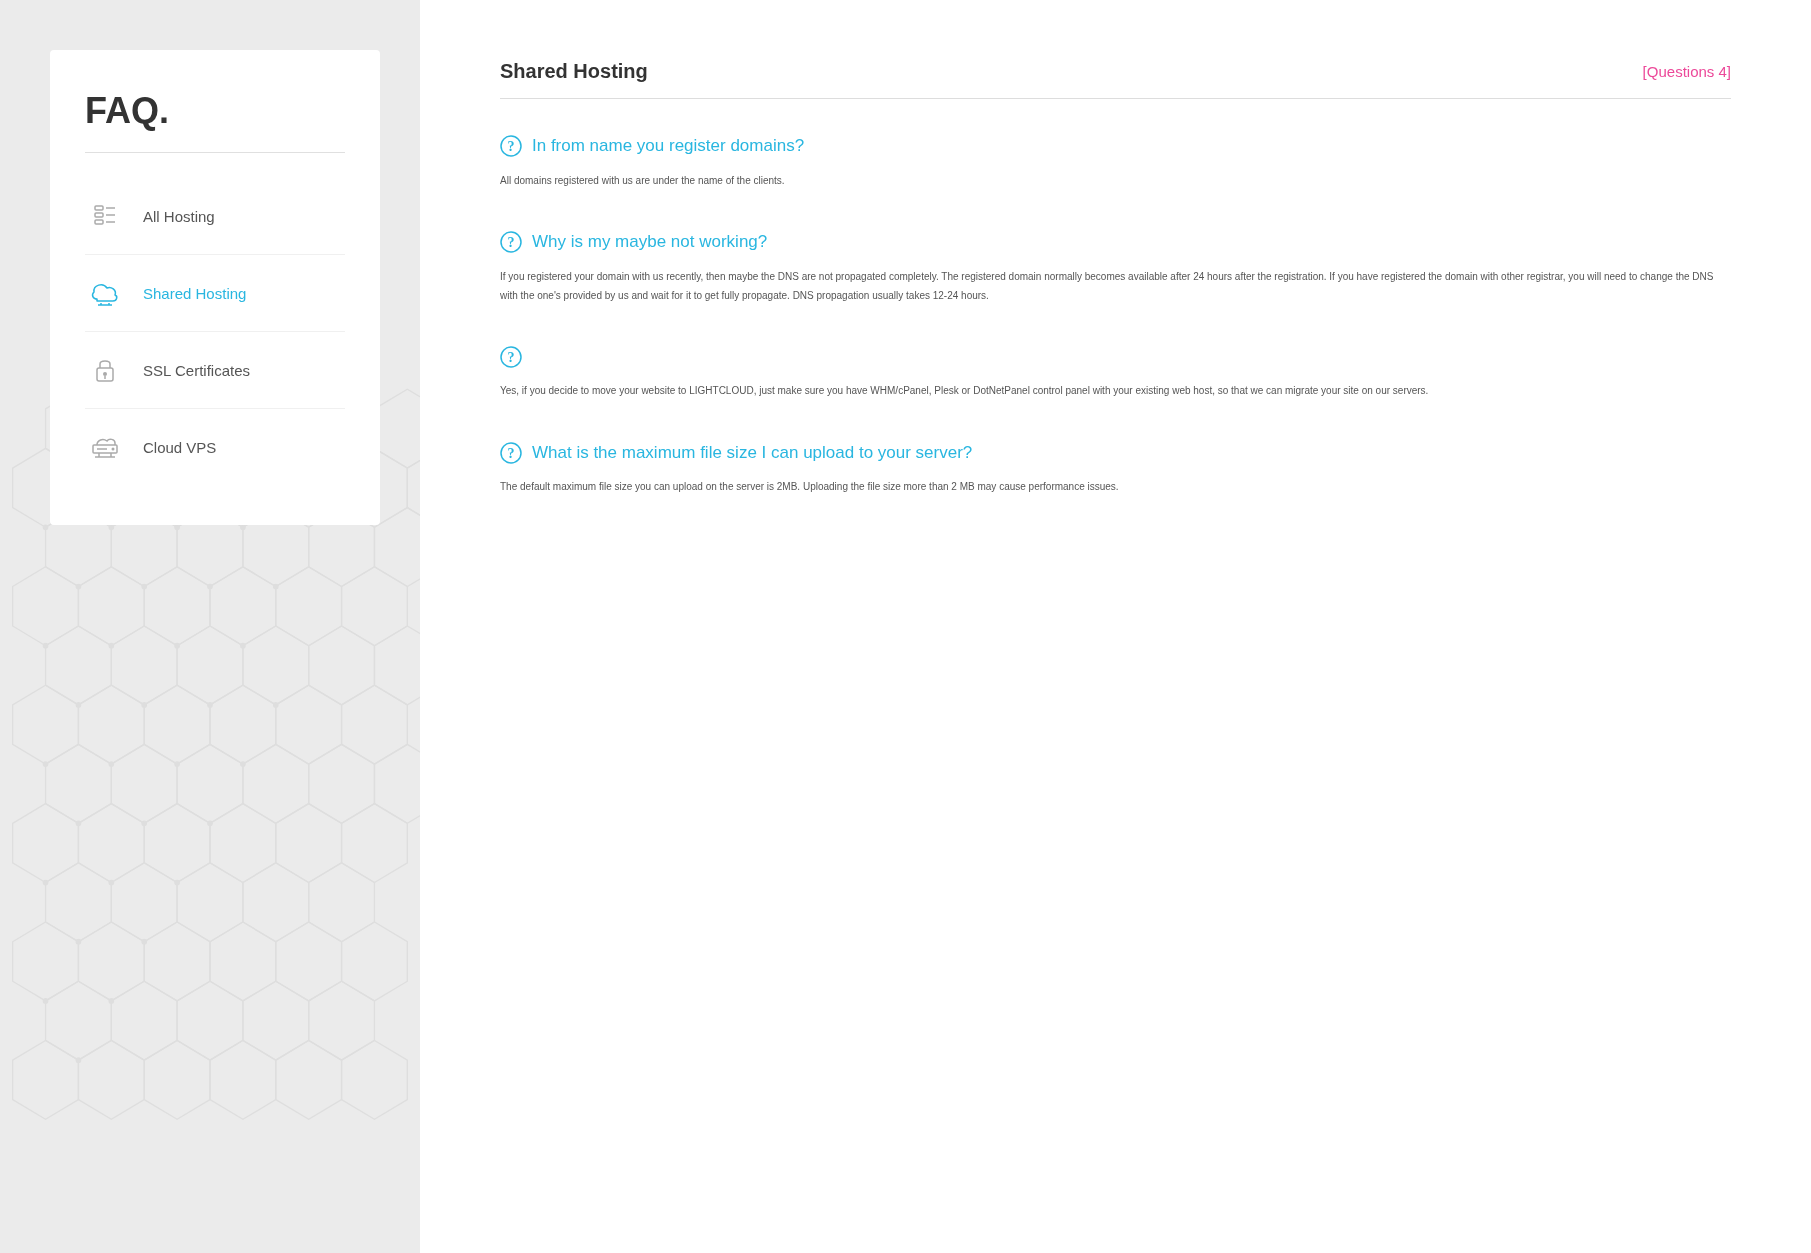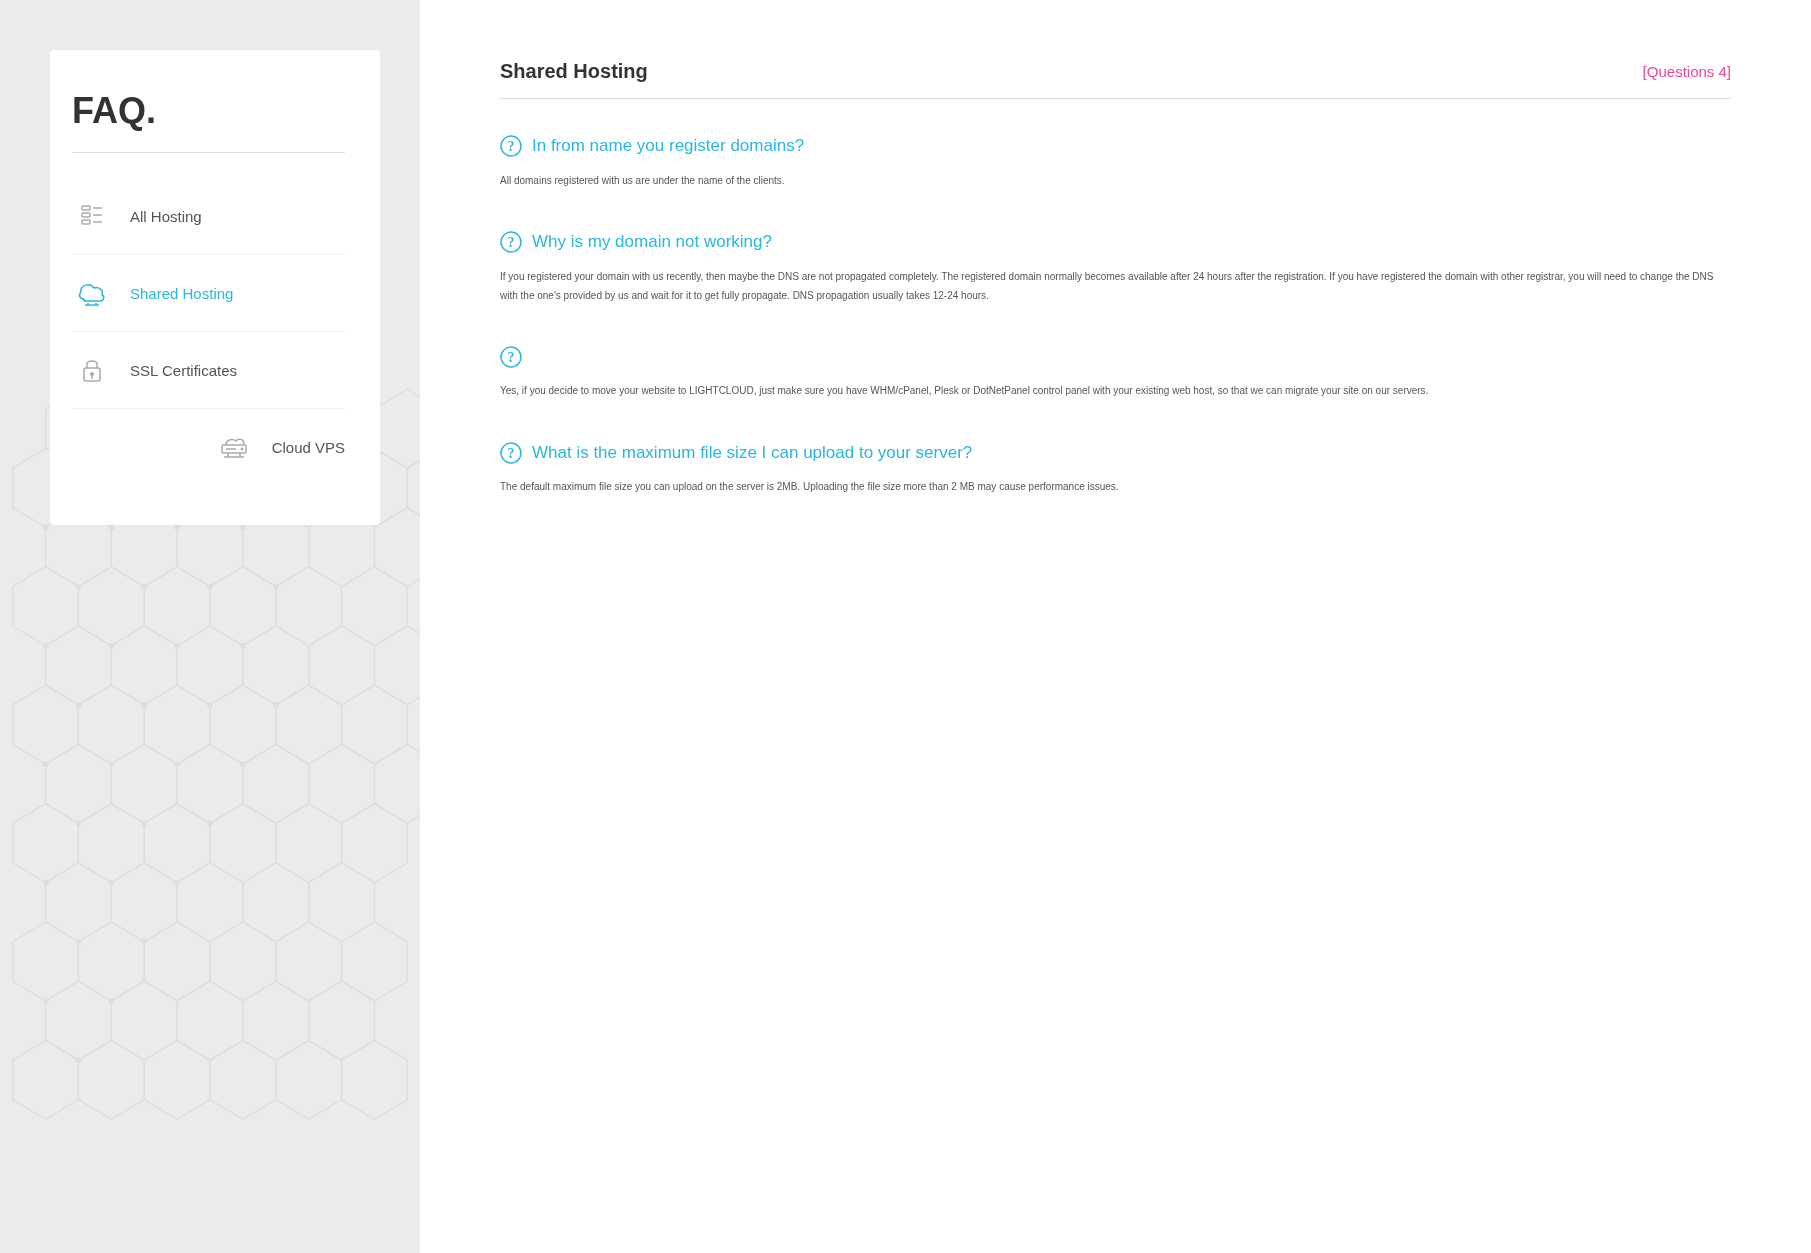--- a/index.html
+++ b/index.html
@@ -7,21 +7,21 @@
       font-family: 'Segoe UI', Arial, sans-serif;
       background-color: #f0f0f0;
       display: flex;
       min-height: 100vh;
       color: #444;
     }
 
     .sidebar-content {
       background: white;
       border-radius: 4px;
-      padding: 40px 35px 40px 22px;
+      padding: 40px 35px 40px 35px;
       position: relative;
       z-index: 2;
     }
 
     .sidebar-title {
       font-size: 36px;
       font-weight: 700;
       color: #333;
       margin-bottom: 25px;
       padding-bottom: 20px;
@@ -34,21 +34,20 @@
       padding: 18px 0;
       cursor: pointer;
       text-decoration: none;
       color: #555;
       font-size: 16px;
       border-bottom: 1px solid #f0f0f0;
     }
 
     .nav-item:last-child {
       border-bottom: none;
-      justify-content: flex-end;
     }
 
     .nav-item.active {
       color: #29b6e0;
     }
 
     .nav-icon {
       width: 40px;
       height: 40px;
       margin-right: 18px;
@@ -367,21 +366,21 @@
           <span>In from name you register domains?</span>
         </div>
         <p class="faq-answer">All domains registered with us are under the name of the clients.</p>
       </div>
       <div class="faq-item">
         <div class="faq-question">
           <svg class="faq-question-icon" viewBox="0 0 22 22" fill="none" xmlns="http://www.w3.org/2000/svg">
       <circle cx="11" cy="11" r="10" stroke="#29b6e0" stroke-width="1.5"></circle>
       <text x="11" y="16" text-anchor="middle" font-size="14" fill="#29b6e0" font-family="serif" font-weight="bold">?</text>
     </svg>
-          <span>Why is my domain not working?</span>
+          <span>Why is my maybe not working?</span>
         </div>
         <p class="faq-answer">If you registered your domain with us recently, then maybe the DNS are not propagated completely. The registered domain normally becomes available after 24 hours after the registration. If you have registered the domain with other registrar, you will need to change the DNS with the one's provided by us and wait for it to get fully propagate. DNS propagation usually takes 12-24 hours.</p>
       </div>
       <div class="faq-item">
         <div class="faq-question">
           <svg class="faq-question-icon" viewBox="0 0 22 22" fill="none" xmlns="http://www.w3.org/2000/svg">
       <circle cx="11" cy="11" r="10" stroke="#29b6e0" stroke-width="1.5"></circle>
       <text x="11" y="16" text-anchor="middle" font-size="14" fill="#29b6e0" font-family="serif" font-weight="bold">?</text>
     </svg>
         </div>

